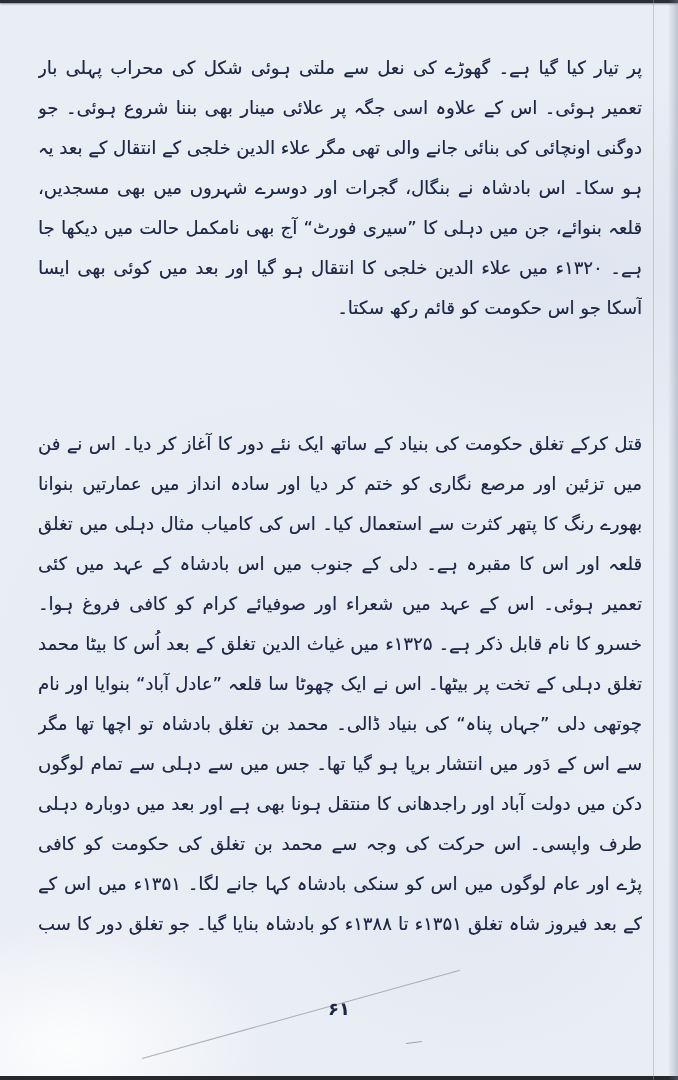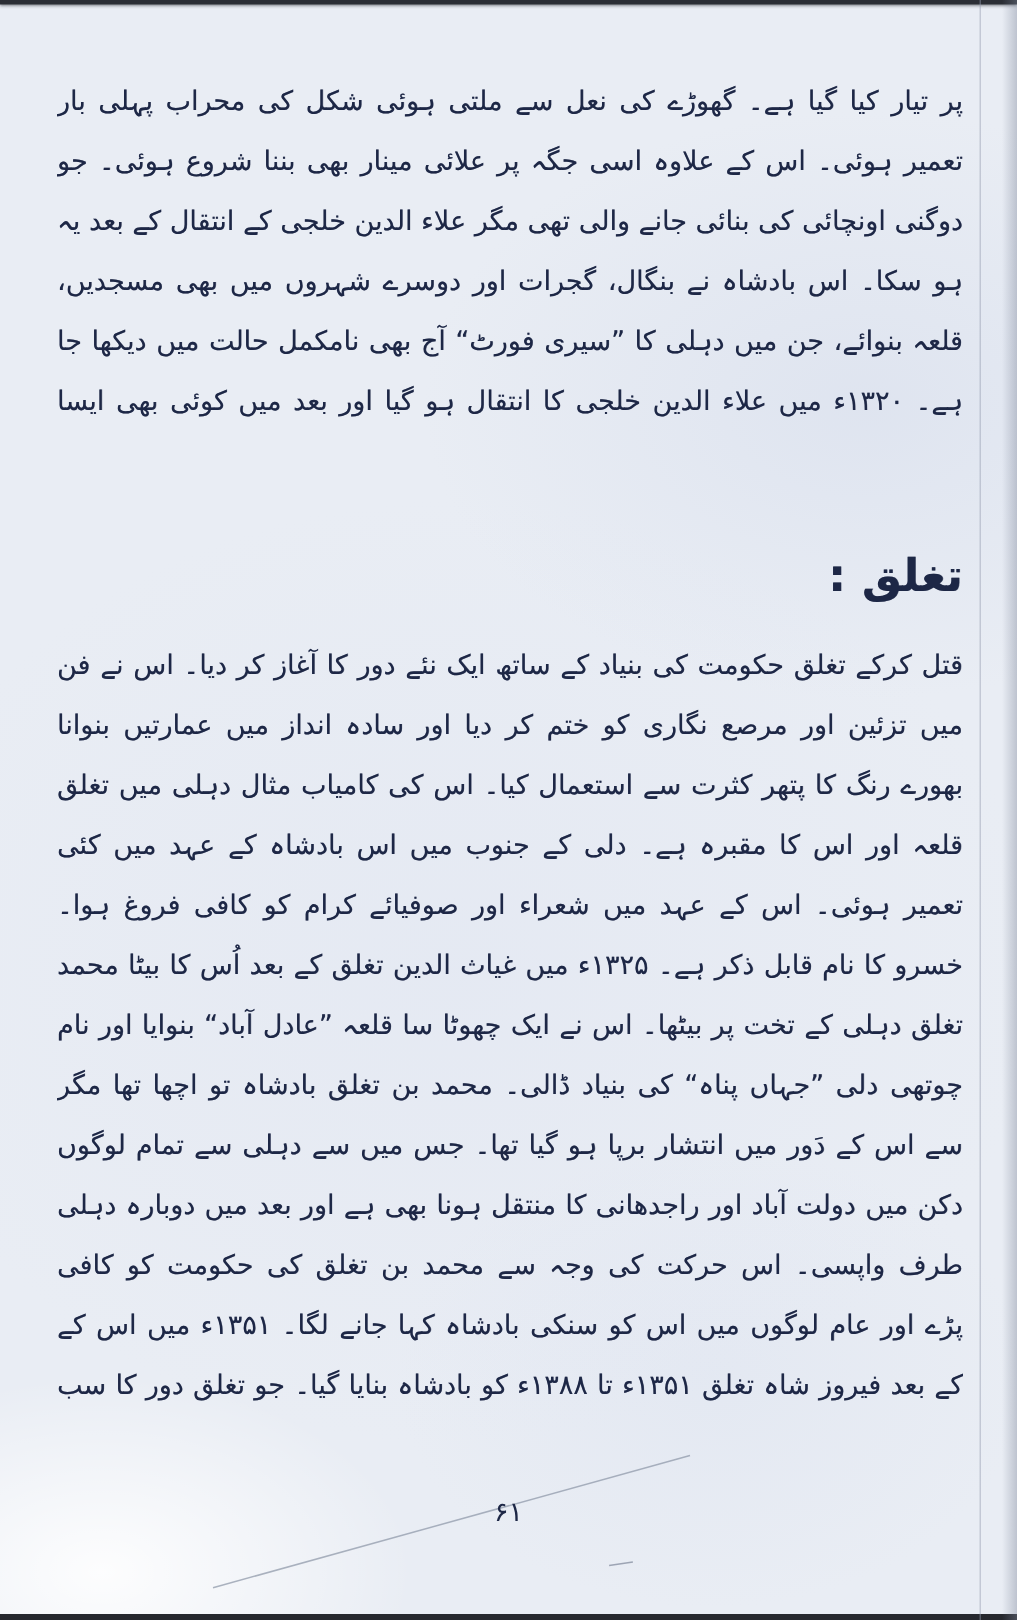--- a/index.html
+++ b/index.html
@@ -42,21 +42,21 @@
     font-weight:bold;
     line-height:66px;
     text-shadow:0.3px 0.3px 0.4px rgba(25,35,65,.6);
   }
   .p2col{ top:424px; }
   .pagenum{
     position:absolute;
     left:289px; top:998px; width:100px;
     text-align:center;
     font-size:18px;
-    font-weight:normal;
+    font-weight:bold;
     letter-spacing:1px;
   }
   .edge-top{
     position:absolute; left:0; top:0; width:678px; height:3px;
     background:#2b2e35;
     box-shadow:0 1px 2px rgba(43,46,53,.5);
   }
   .edge-bottom{
     position:absolute; left:0; bottom:0; width:678px; height:4px;
     background:#26282e;
@@ -93,23 +93,23 @@
   <div class="crease"></div>
   <div class="crease-dash"></div>
 
   <div class="textcol">
     <div class="line">پر تیار کیا گیا ہے۔ گھوڑے کی نعل سے ملتی ہوئی شکل کی محراب پہلی بار ہندوستان میں</div>
     <div class="line">تعمیر ہوئی۔ اس کے علاوہ اسی جگہ پر علائی مینار بھی بننا شروع ہوئی۔ جو قطب مینار سے</div>
     <div class="line">دوگنی اونچائی کی بنائی جانے والی تھی مگر علاء الدین خلجی کے انتقال کے بعد یہ کام پورا نہ</div>
     <div class="line">ہو سکا۔ اس بادشاہ نے بنگال، گجرات اور دوسرے شہروں میں بھی مسجدیں، مقبرے،</div>
     <div class="line">قلعہ بنوائے، جن میں دہلی کا ”سیری فورٹ“ آج بھی نامکمل حالت میں دیکھا جا سکتا</div>
     <div class="line">ہے۔ ۱۳۲۰ء میں علاء الدین خلجی کا انتقال ہو گیا اور بعد میں کوئی بھی ایسا خلجی بادشاہ نہ</div>
+    <div class="line short">آسکا جو اس حکومت کو قائم رکھ سکتا۔</div>
   </div>
 
-  <div class="heading">تغلق :</div>
 
   <div class="textcol p2col">
     <div class="line">قتل کرکے تغلق حکومت کی بنیاد کے ساتھ ایک نئے دور کا آغاز کر دیا۔ اس نے فن تعمیر</div>
     <div class="line">میں تزئین اور مرصع نگاری کو ختم کر دیا اور سادہ انداز میں عمارتیں بنوانا شروع کیں اور</div>
     <div class="line">بھورے رنگ کا پتھر کثرت سے استعمال کیا۔ اس کی کامیاب مثال دہلی میں تغلق آباد کا</div>
     <div class="line">قلعہ اور اس کا مقبرہ ہے۔ دلی کے جنوب میں اس بادشاہ کے عہد میں کئی عمارتوں کی</div>
     <div class="line">تعمیر ہوئی۔ اس کے عہد میں شعراء اور صوفیائے کرام کو کافی فروغ ہوا۔ خصوصاً امیر</div>
     <div class="line">خسرو کا نام قابل ذکر ہے۔ ۱۳۲۵ء میں غیاث الدین تغلق کے بعد اُس کا بیٹا محمد بن</div>
     <div class="line">تغلق دہلی کے تخت پر بیٹھا۔ اس نے ایک چھوٹا سا قلعہ ”عادل آباد“ بنوایا اور نام نہاد</div>
     <div class="line">چوتھی دلی ”جہاں پناہ“ کی بنیاد ڈالی۔ محمد بن تغلق بادشاہ تو اچھا تھا مگر کچھ حرکتوں کی وجہ</div>

